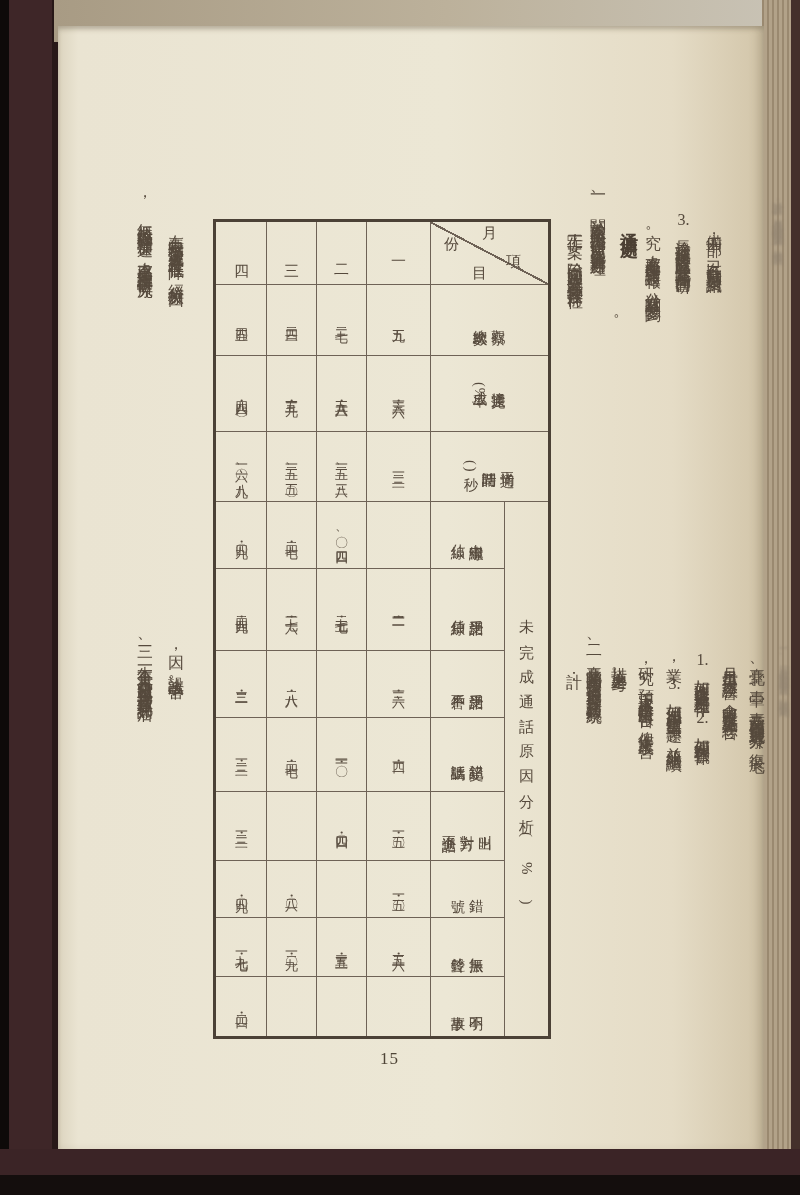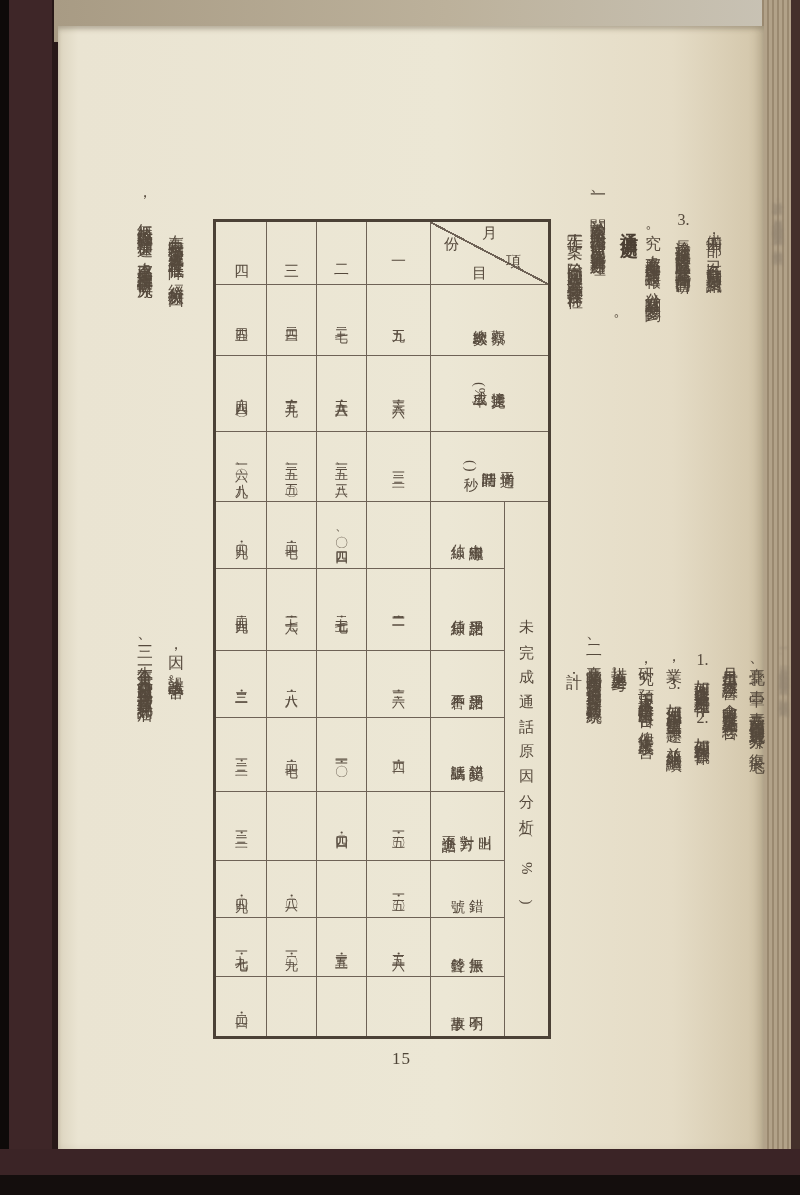--- a/index.html
+++ b/index.html
@@ -40,21 +40,21 @@
   .vtext{writing-mode:vertical-rl;text-orientation:mixed;white-space:nowrap;
          color:#5a4e41;font-size:13px;letter-spacing:1px;}
   .labtext{writing-mode:vertical-rl;text-orientation:mixed;color:#55493c;
            font-size:14.5px;letter-spacing:1px;line-height:1.25;}
   .grouptext{writing-mode:vertical-rl;text-orientation:mixed;color:#55493c;
              font-size:15px;letter-spacing:25px;}
   .monthtext{writing-mode:vertical-rl;text-orientation:upright;color:#55493c;font-size:15px;}
   .cornercell{background:linear-gradient(to top right,
        transparent calc(50% - 1px),#6e6256 calc(50% - 1px) calc(50% + 1px),transparent calc(50% + 1px));}
   .cornerchar{position:absolute;font-size:15px;color:#55493c;}
-  #page-num{position:absolute;left:392px;top:1049px;font-size:17px;color:#4f4537;
+  #page-num{position:absolute;left:380px;top:1049px;font-size:17px;color:#4f4537;
             letter-spacing:1px;z-index:3;}
 </style>
 </head>
 <body>
 
 <div id="scene">
   <div class="abs cover-left"></div>
   <div class="abs edge-top"></div>
   <div class="abs stack-right"></div>
   <div class="abs cover-right"></div>

